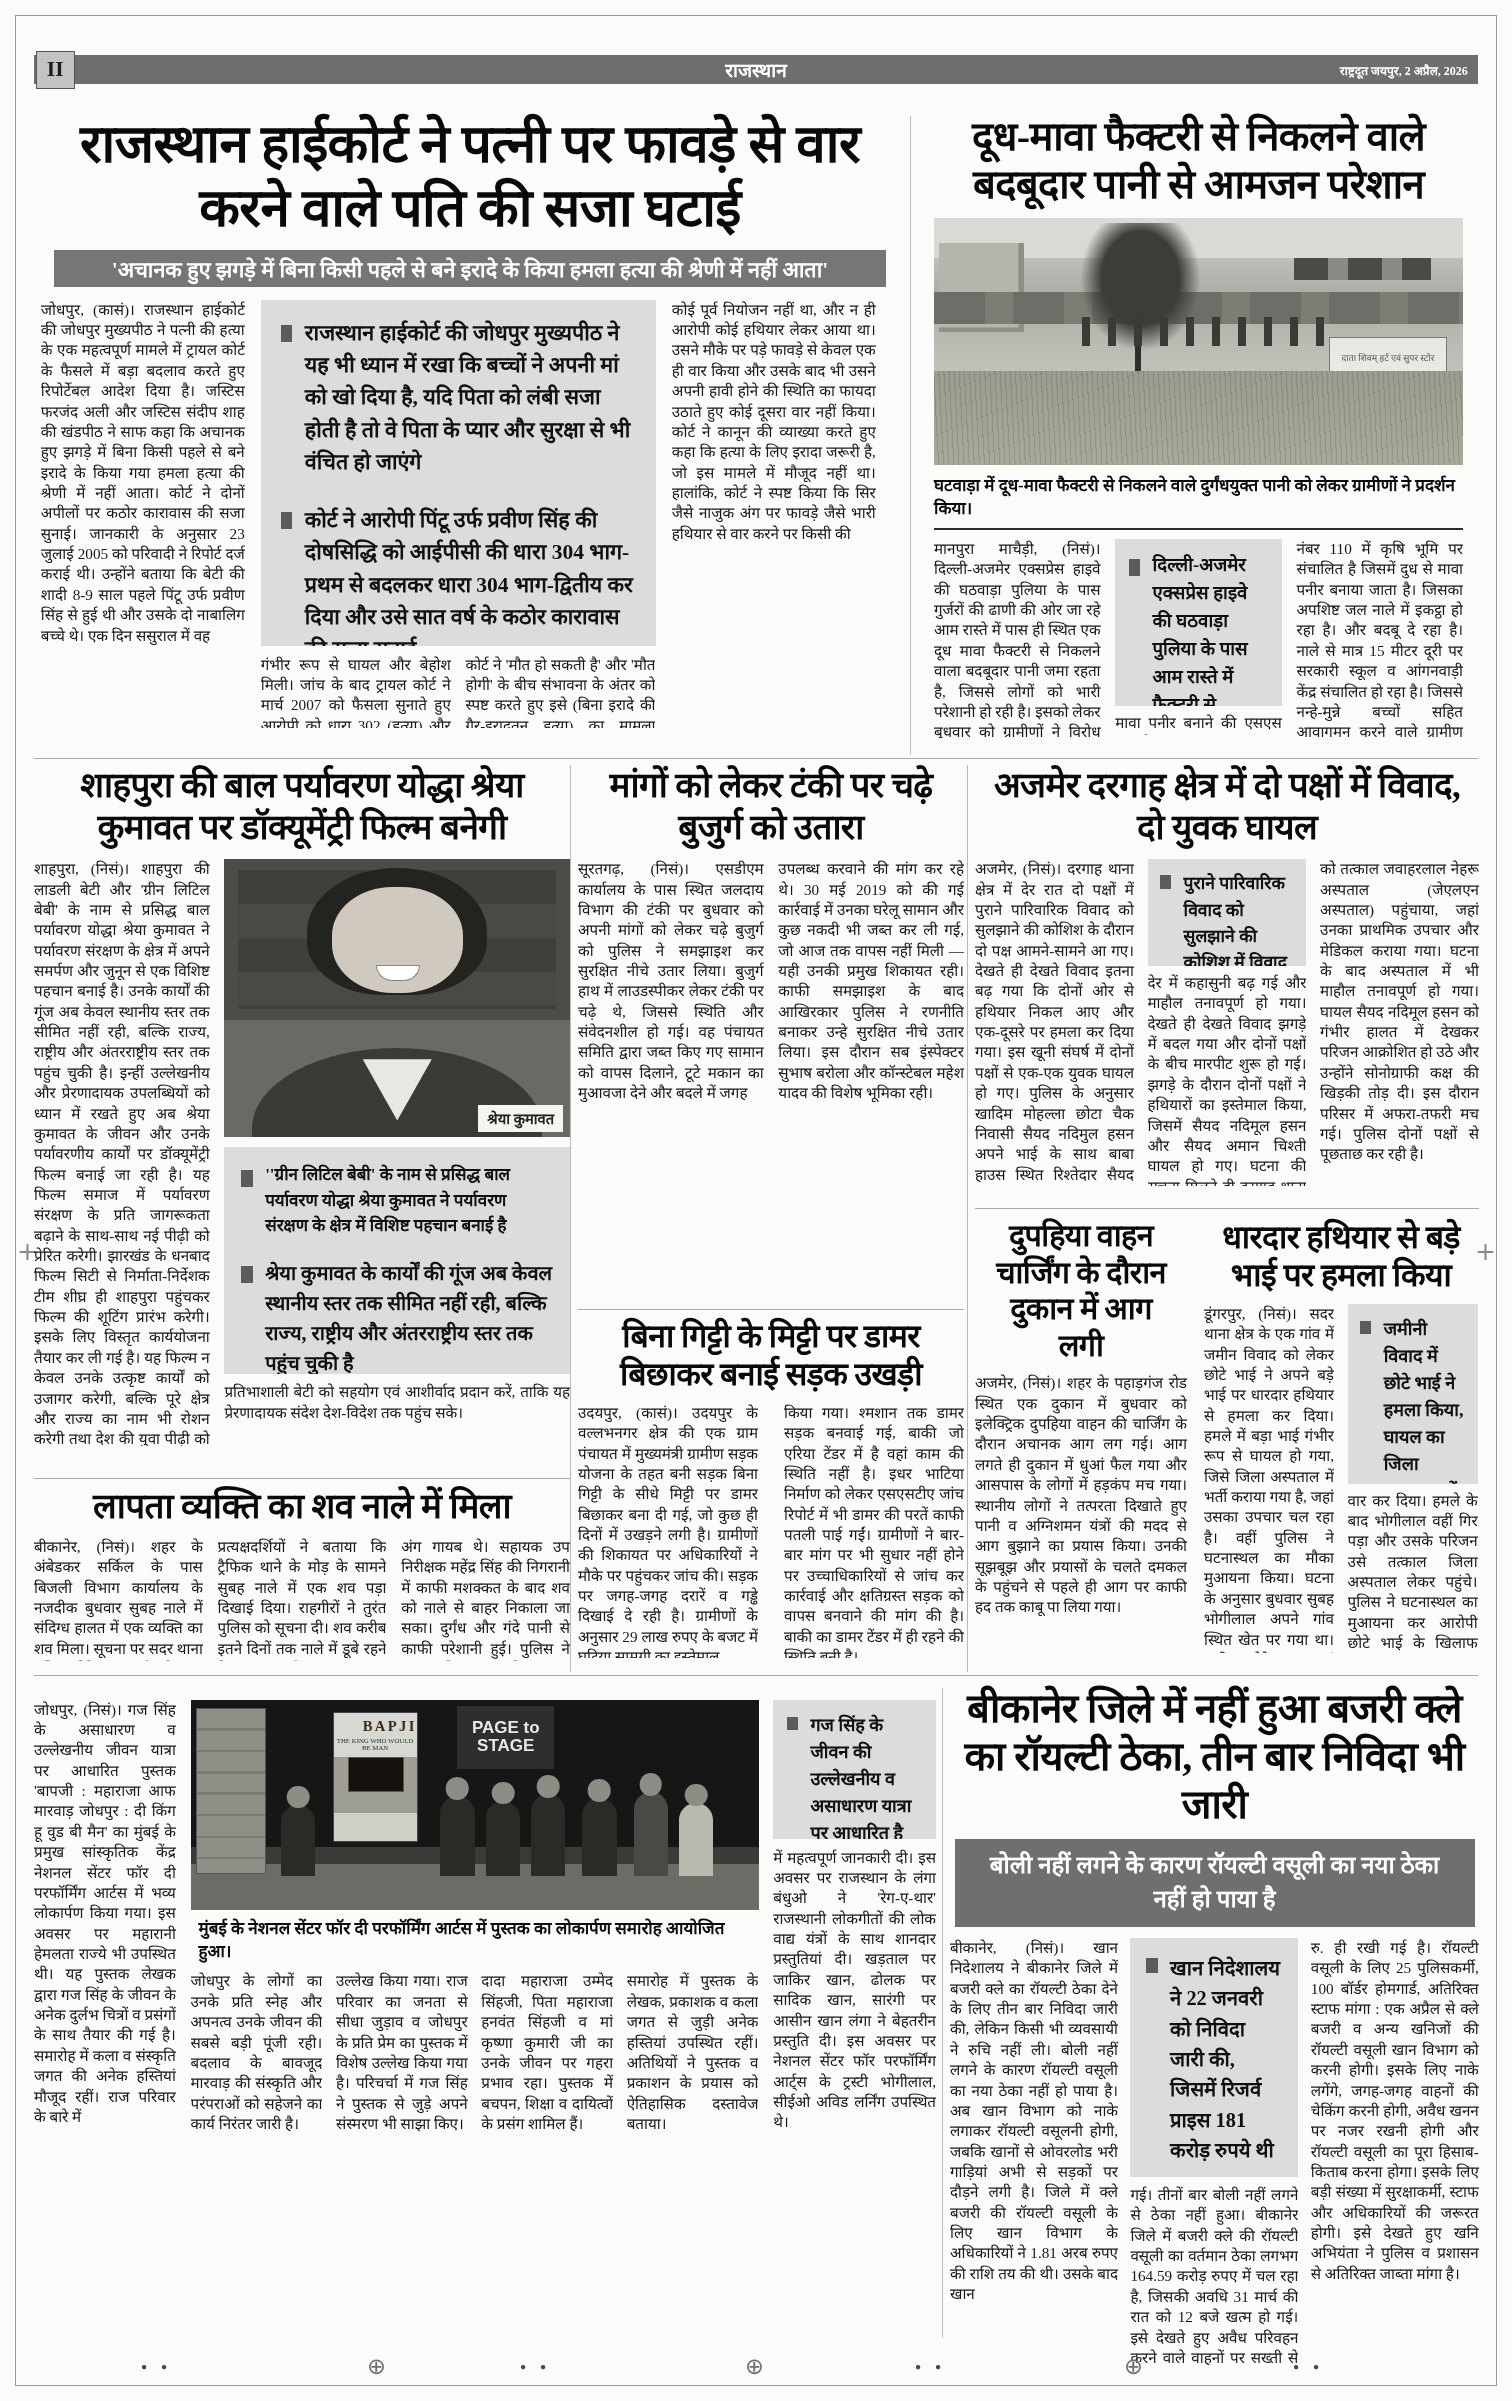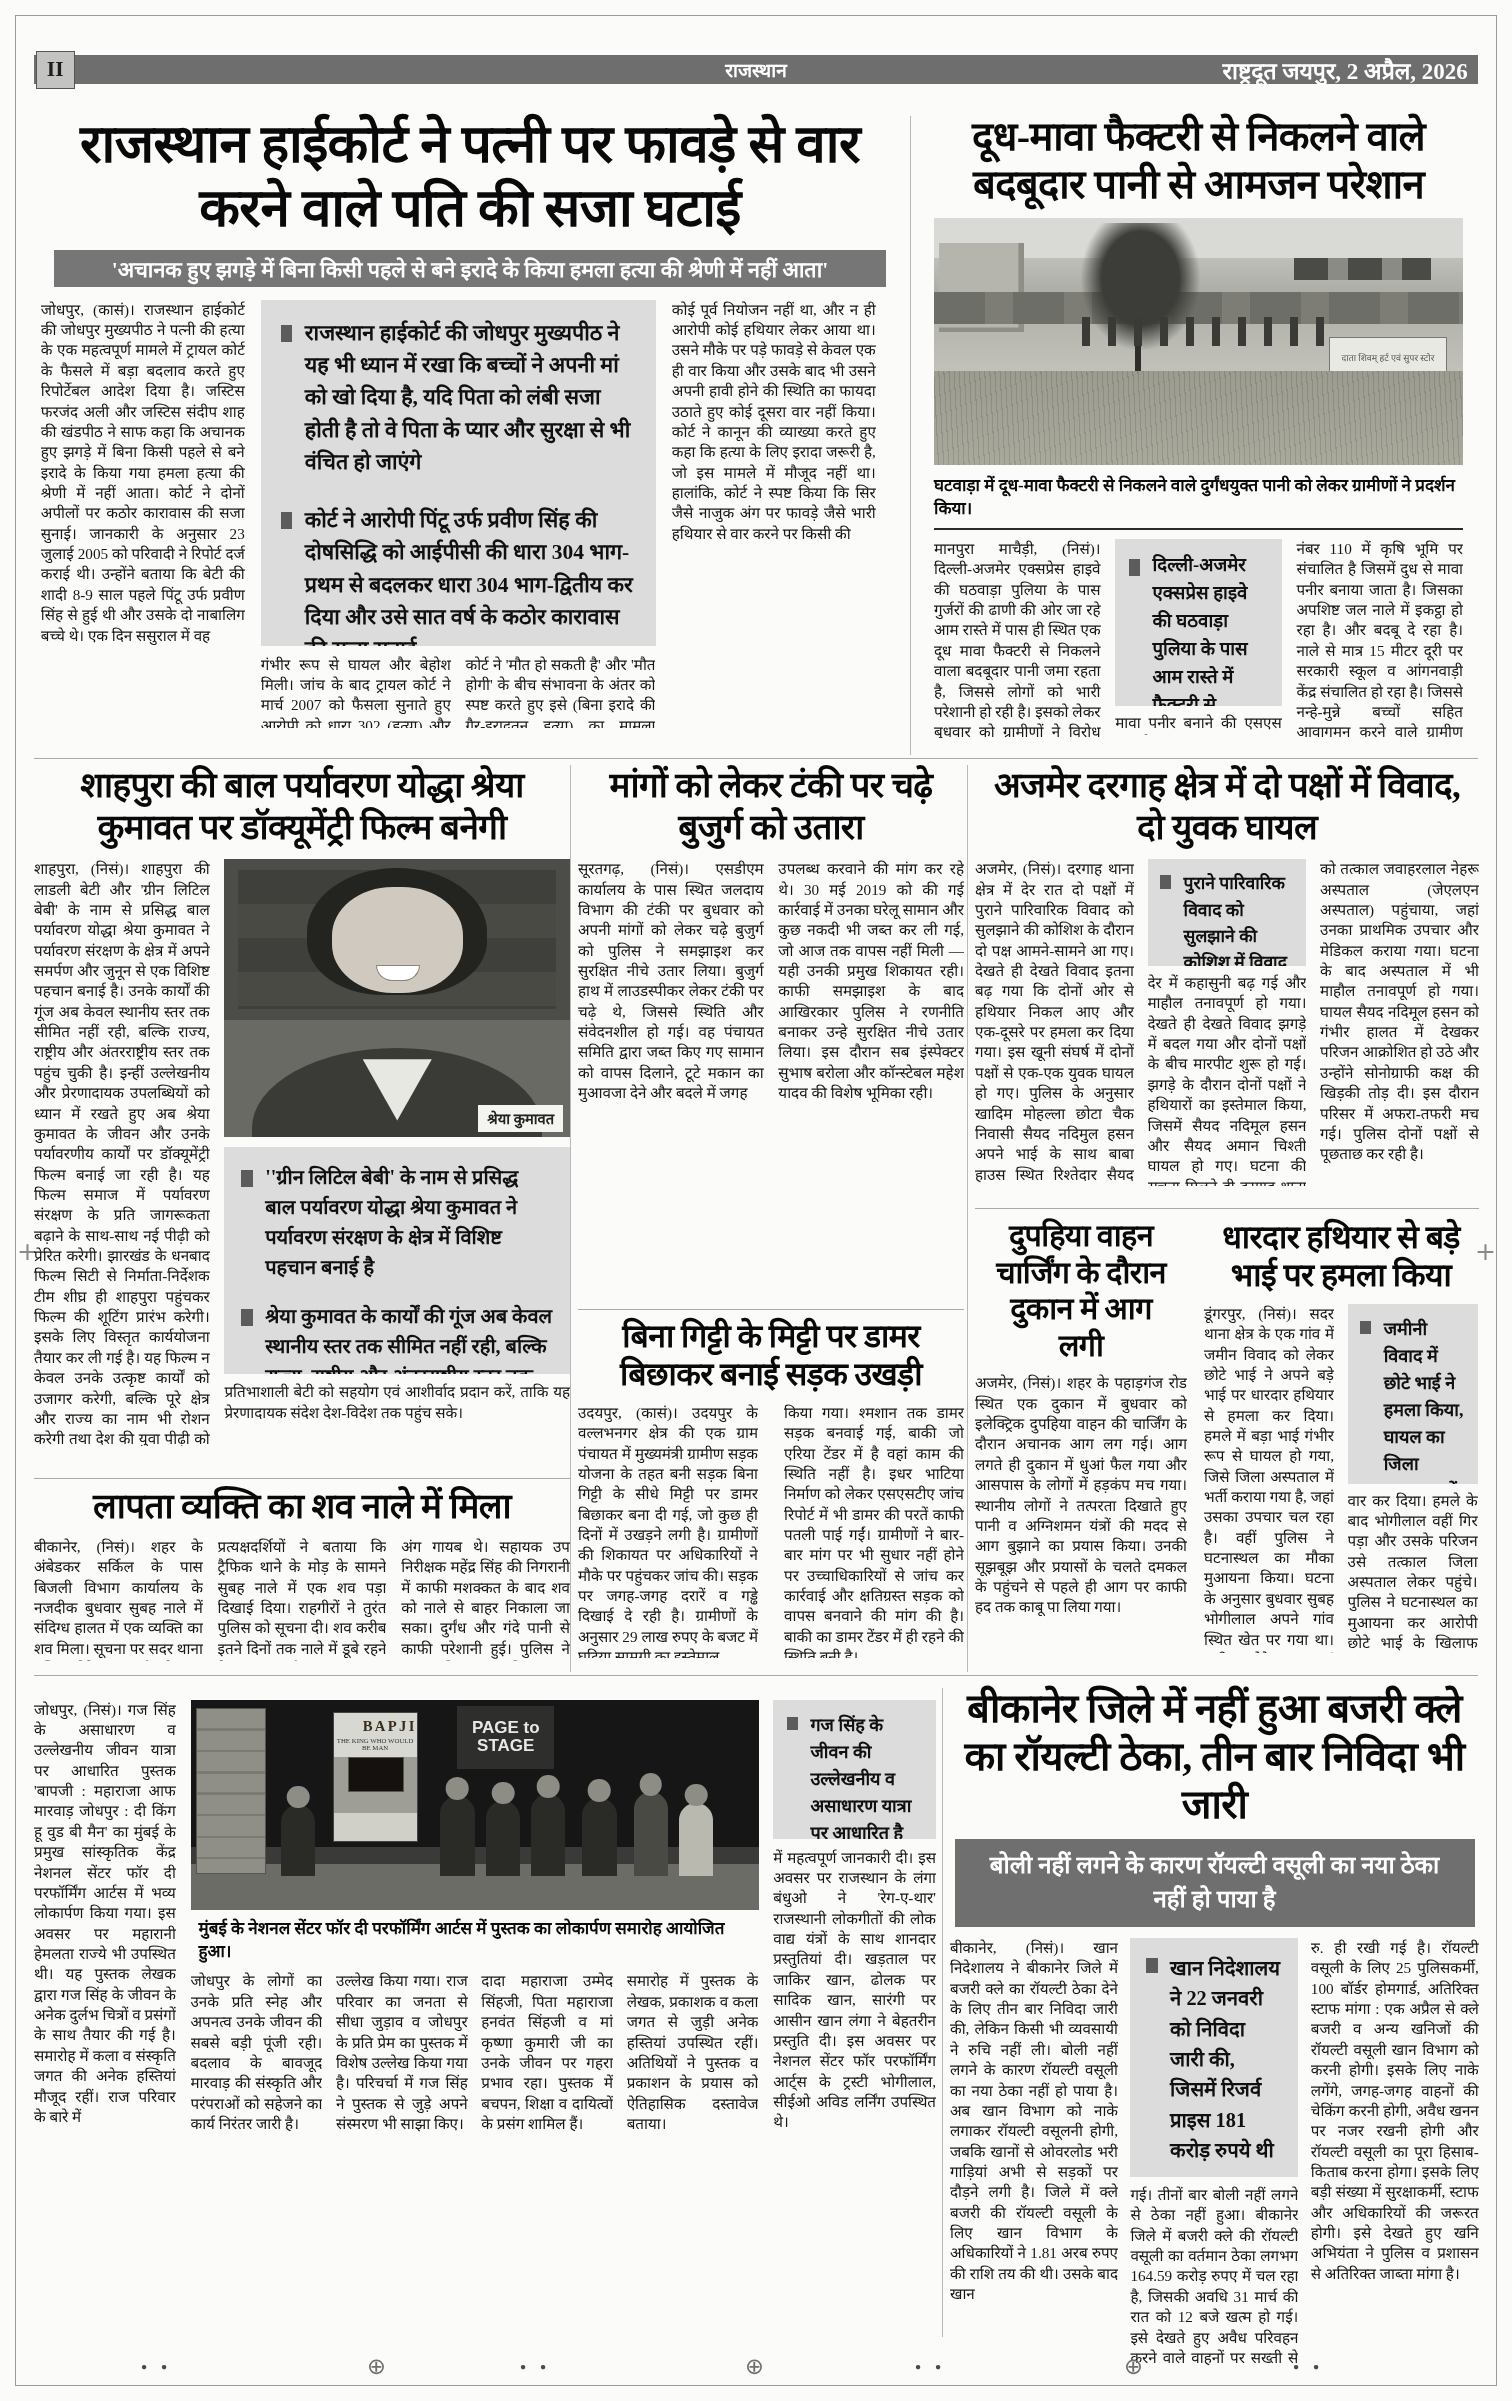--- a/index.html
+++ b/index.html
@@ -3,21 +3,21 @@
 <meta charset="utf-8">
 <style>
   html,body{margin:0;padding:0;background:#e8e8e6;}
   .page{position:relative;width:1512px;height:2401px;background:#fbfbf9;font-family:"Liberation Serif",serif;color:#141414;overflow:hidden;}
   .frame{position:absolute;inset:14.7px;border:1.1px solid #9a9a98;pointer-events:none;}
   .edgemark{position:absolute;color:#8a8a88;font-size:25px;font-family:"DejaVu Sans",sans-serif;}
   
   .hdrbar{position:absolute;left:34px;right:34px;top:55px;height:29px;background:#6e6e6e;}
   .pagenum{position:absolute;left:1.7px;top:-4.5px;bottom:-4.5px;width:37px;background:#c3c3c1;border:0.6px solid #555;color:#1d1d1d;display:flex;align-items:center;justify-content:center;font-weight:bold;font-size:21.5px;}
   .hdr-title{position:absolute;left:0;right:0;top:0;bottom:0;display:flex;align-items:center;justify-content:center;color:#fff;font-weight:bold;font-size:19px;}
-  .hdr-date{position:absolute;right:10.2px;top:1px;bottom:0;display:flex;align-items:center;color:#fff;font-weight:bold;font-size:23px;}
+  .hdr-date{position:absolute;right:10.2px;top:1px;bottom:0;display:flex;align-items:center;color:#fff;font-weight:bold;font-size:12px;}
   
   .art{position:absolute;}
   .hd{font-weight:800;color:#090909;text-align:center;line-height:1.2;letter-spacing:-0.6px;}
   .hd-xl{font-size:53px;}
   .hd-lg{font-size:40px;}
   .hd-md{font-size:35px;}
   .hd-rd{font-size:32px;}
   .hd-fr{font-size:30.5px;}
   .hd-bk{font-size:42px;}
   .subbar{background:#767676;color:#fff;font-weight:bold;font-size:21.5px;display:flex;align-items:center;justify-content:center;}
@@ -148,21 +148,21 @@
           <div class="s-hair"></div>
           <div class="s-face"></div>
           <div class="s-smile"></div>
           <div class="s-body"></div>
           <div class="s-collar"></div>
           <div class="s-label">श्रेया कुमावत</div>
         </div>
         <div class="gbox" style="margin-top:10.2px;height:227px;padding:14.7px 17px;box-sizing:border-box;">
           <div class="gb-item">
             <div class="gb-sq"></div>
-            <div class="gb-tx" style="font-size:20px;">''ग्रीन लिटिल बेबी' के नाम से प्रसिद्ध बाल पर्यावरण योद्धा श्रेया कुमावत ने पर्यावरण संरक्षण के क्षेत्र में विशिष्ट पहचान बनाई है</div>
+            <div class="gb-tx" style="font-size:17px;">''ग्रीन लिटिल बेबी' के नाम से प्रसिद्ध बाल पर्यावरण योद्धा श्रेया कुमावत ने पर्यावरण संरक्षण के क्षेत्र में विशिष्ट पहचान बनाई है</div>
           </div>
           <div class="gb-item" style="margin-top:19px;">
             <div class="gb-sq"></div>
             <div class="gb-tx" style="font-size:20px;">श्रेया कुमावत के कार्यों की गूंज अब केवल स्थानीय स्तर तक सीमित नहीं रही, बल्कि राज्य, राष्ट्रीय और अंतरराष्ट्रीय स्तर तक पहुंच चुकी है</div>
           </div>
         </div>
         <div class="col" style="margin-top:8px;height:52px;">प्रतिभाशाली बेटी को सहयोग एवं आशीर्वाद प्रदान करें, ताकि यह प्रेरणादायक संदेश देश-विदेश तक पहुंच सके।</div>
       </div>
     </div>
   </div>

